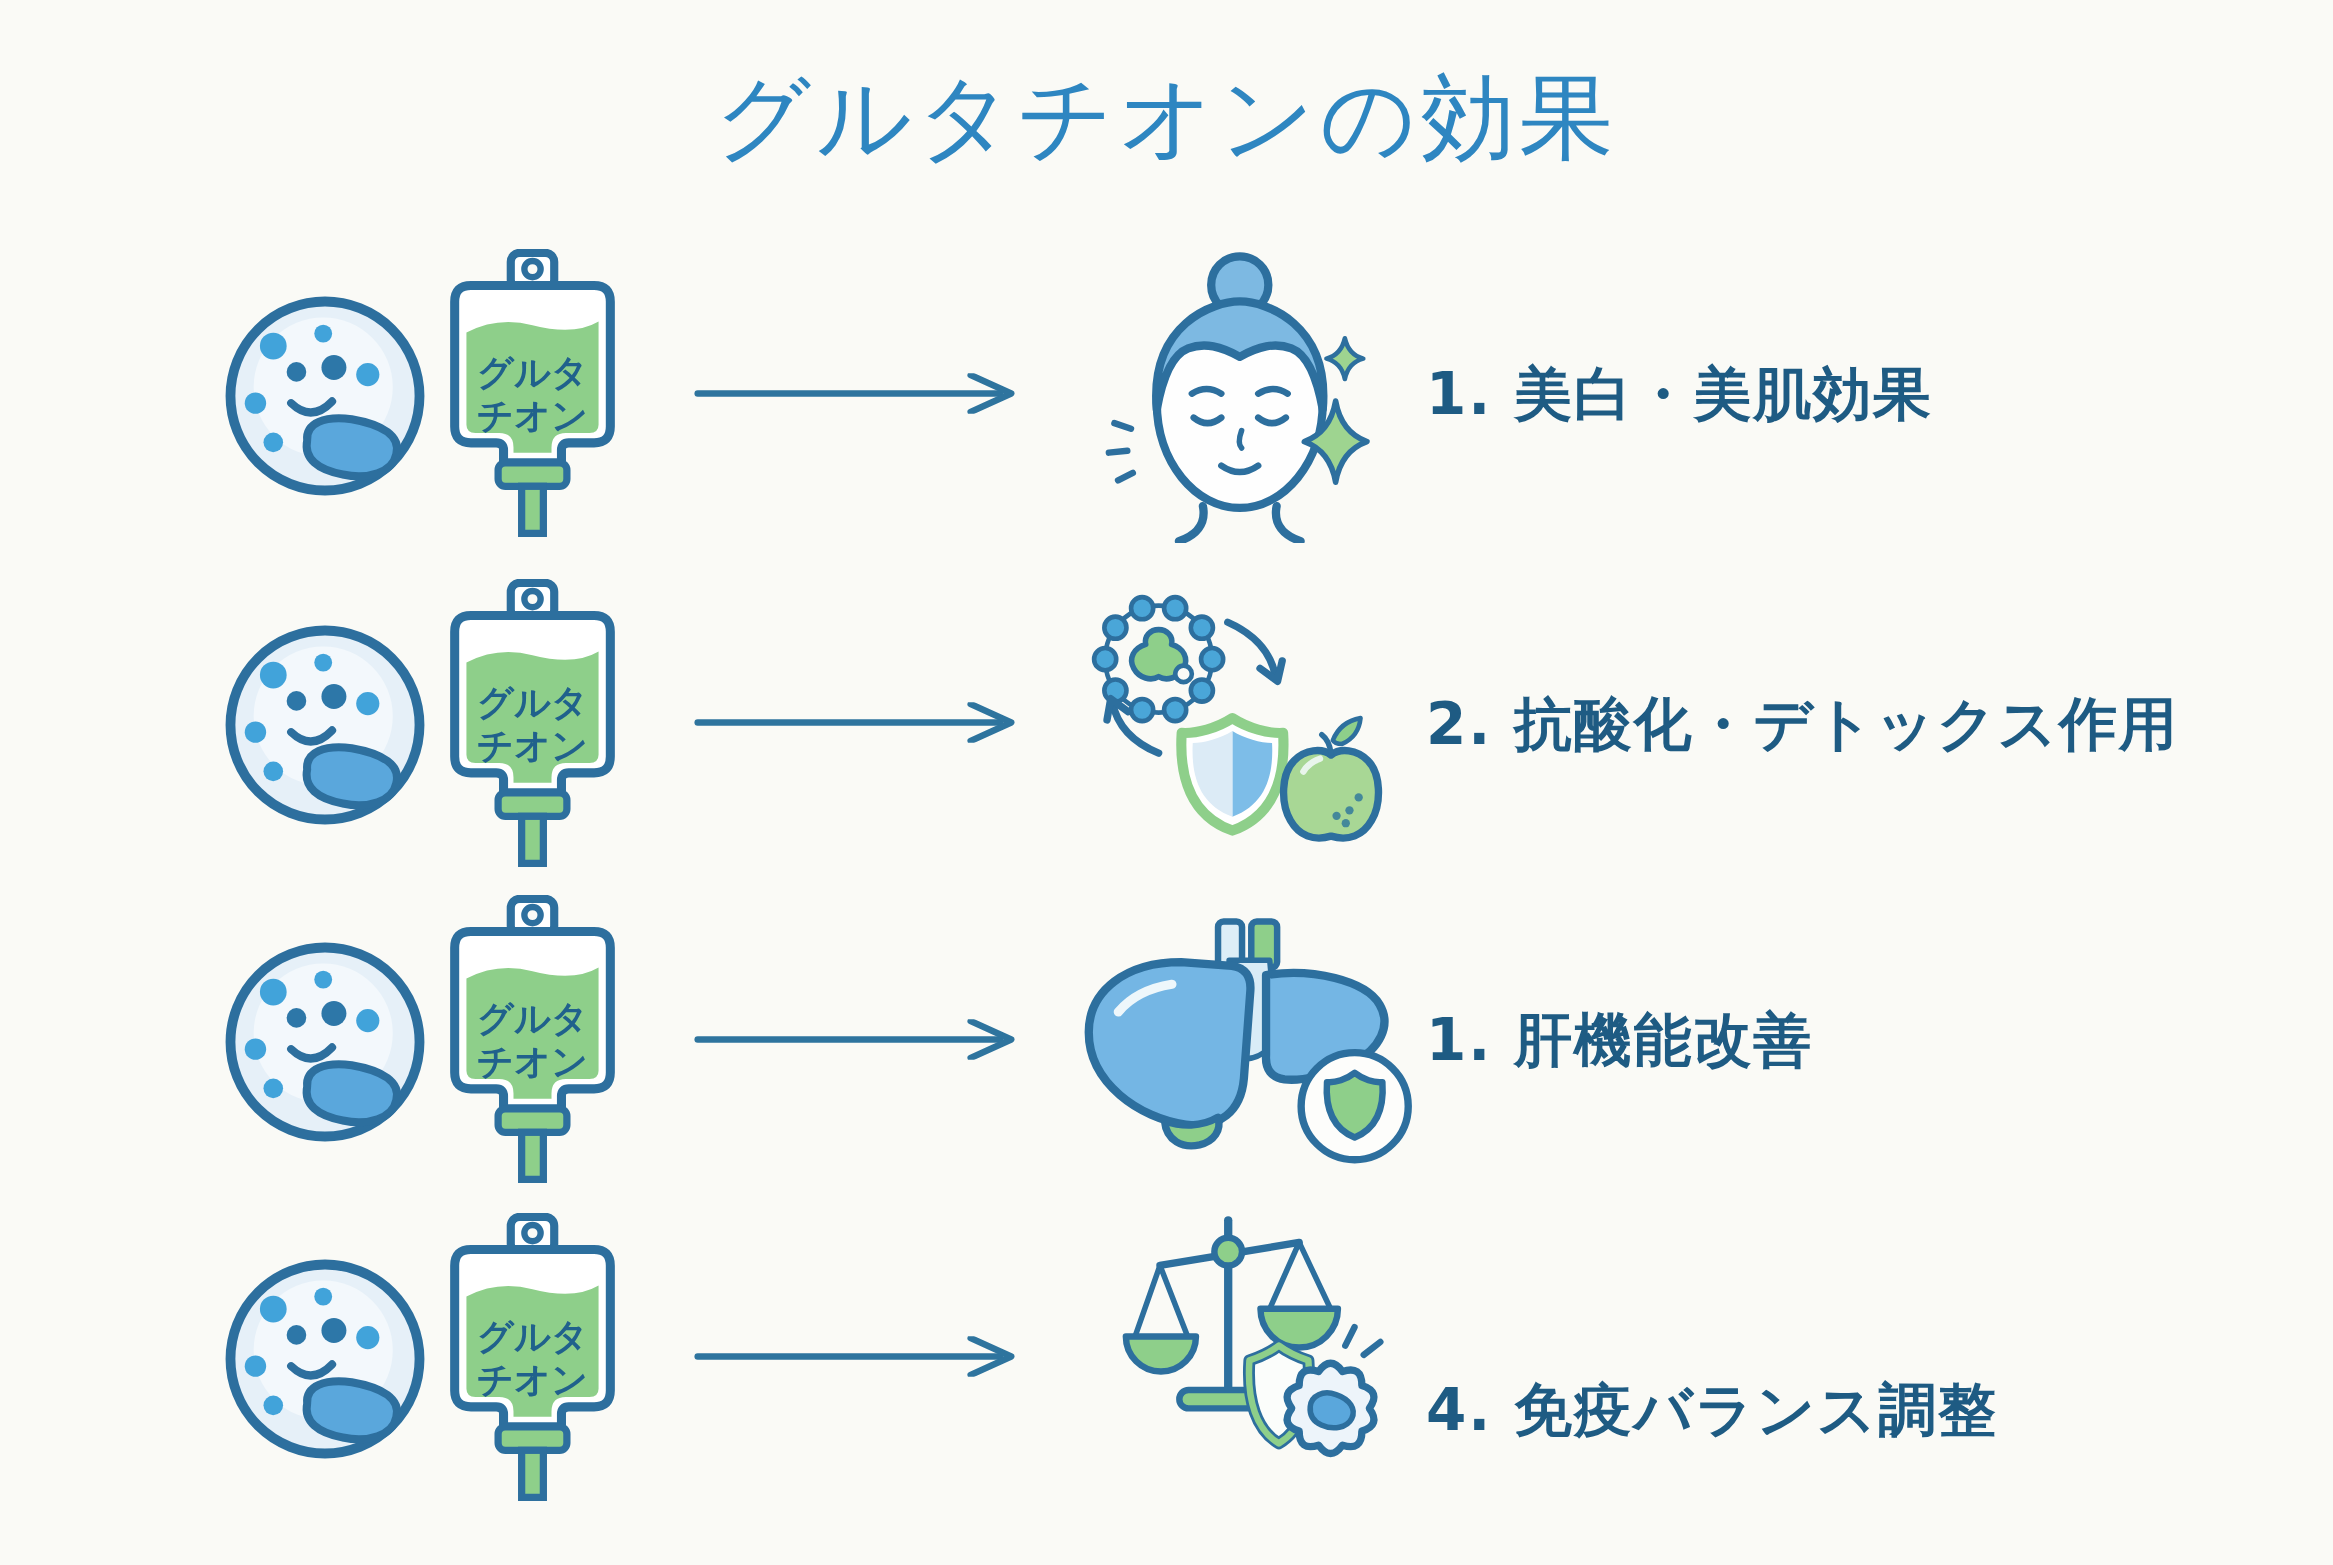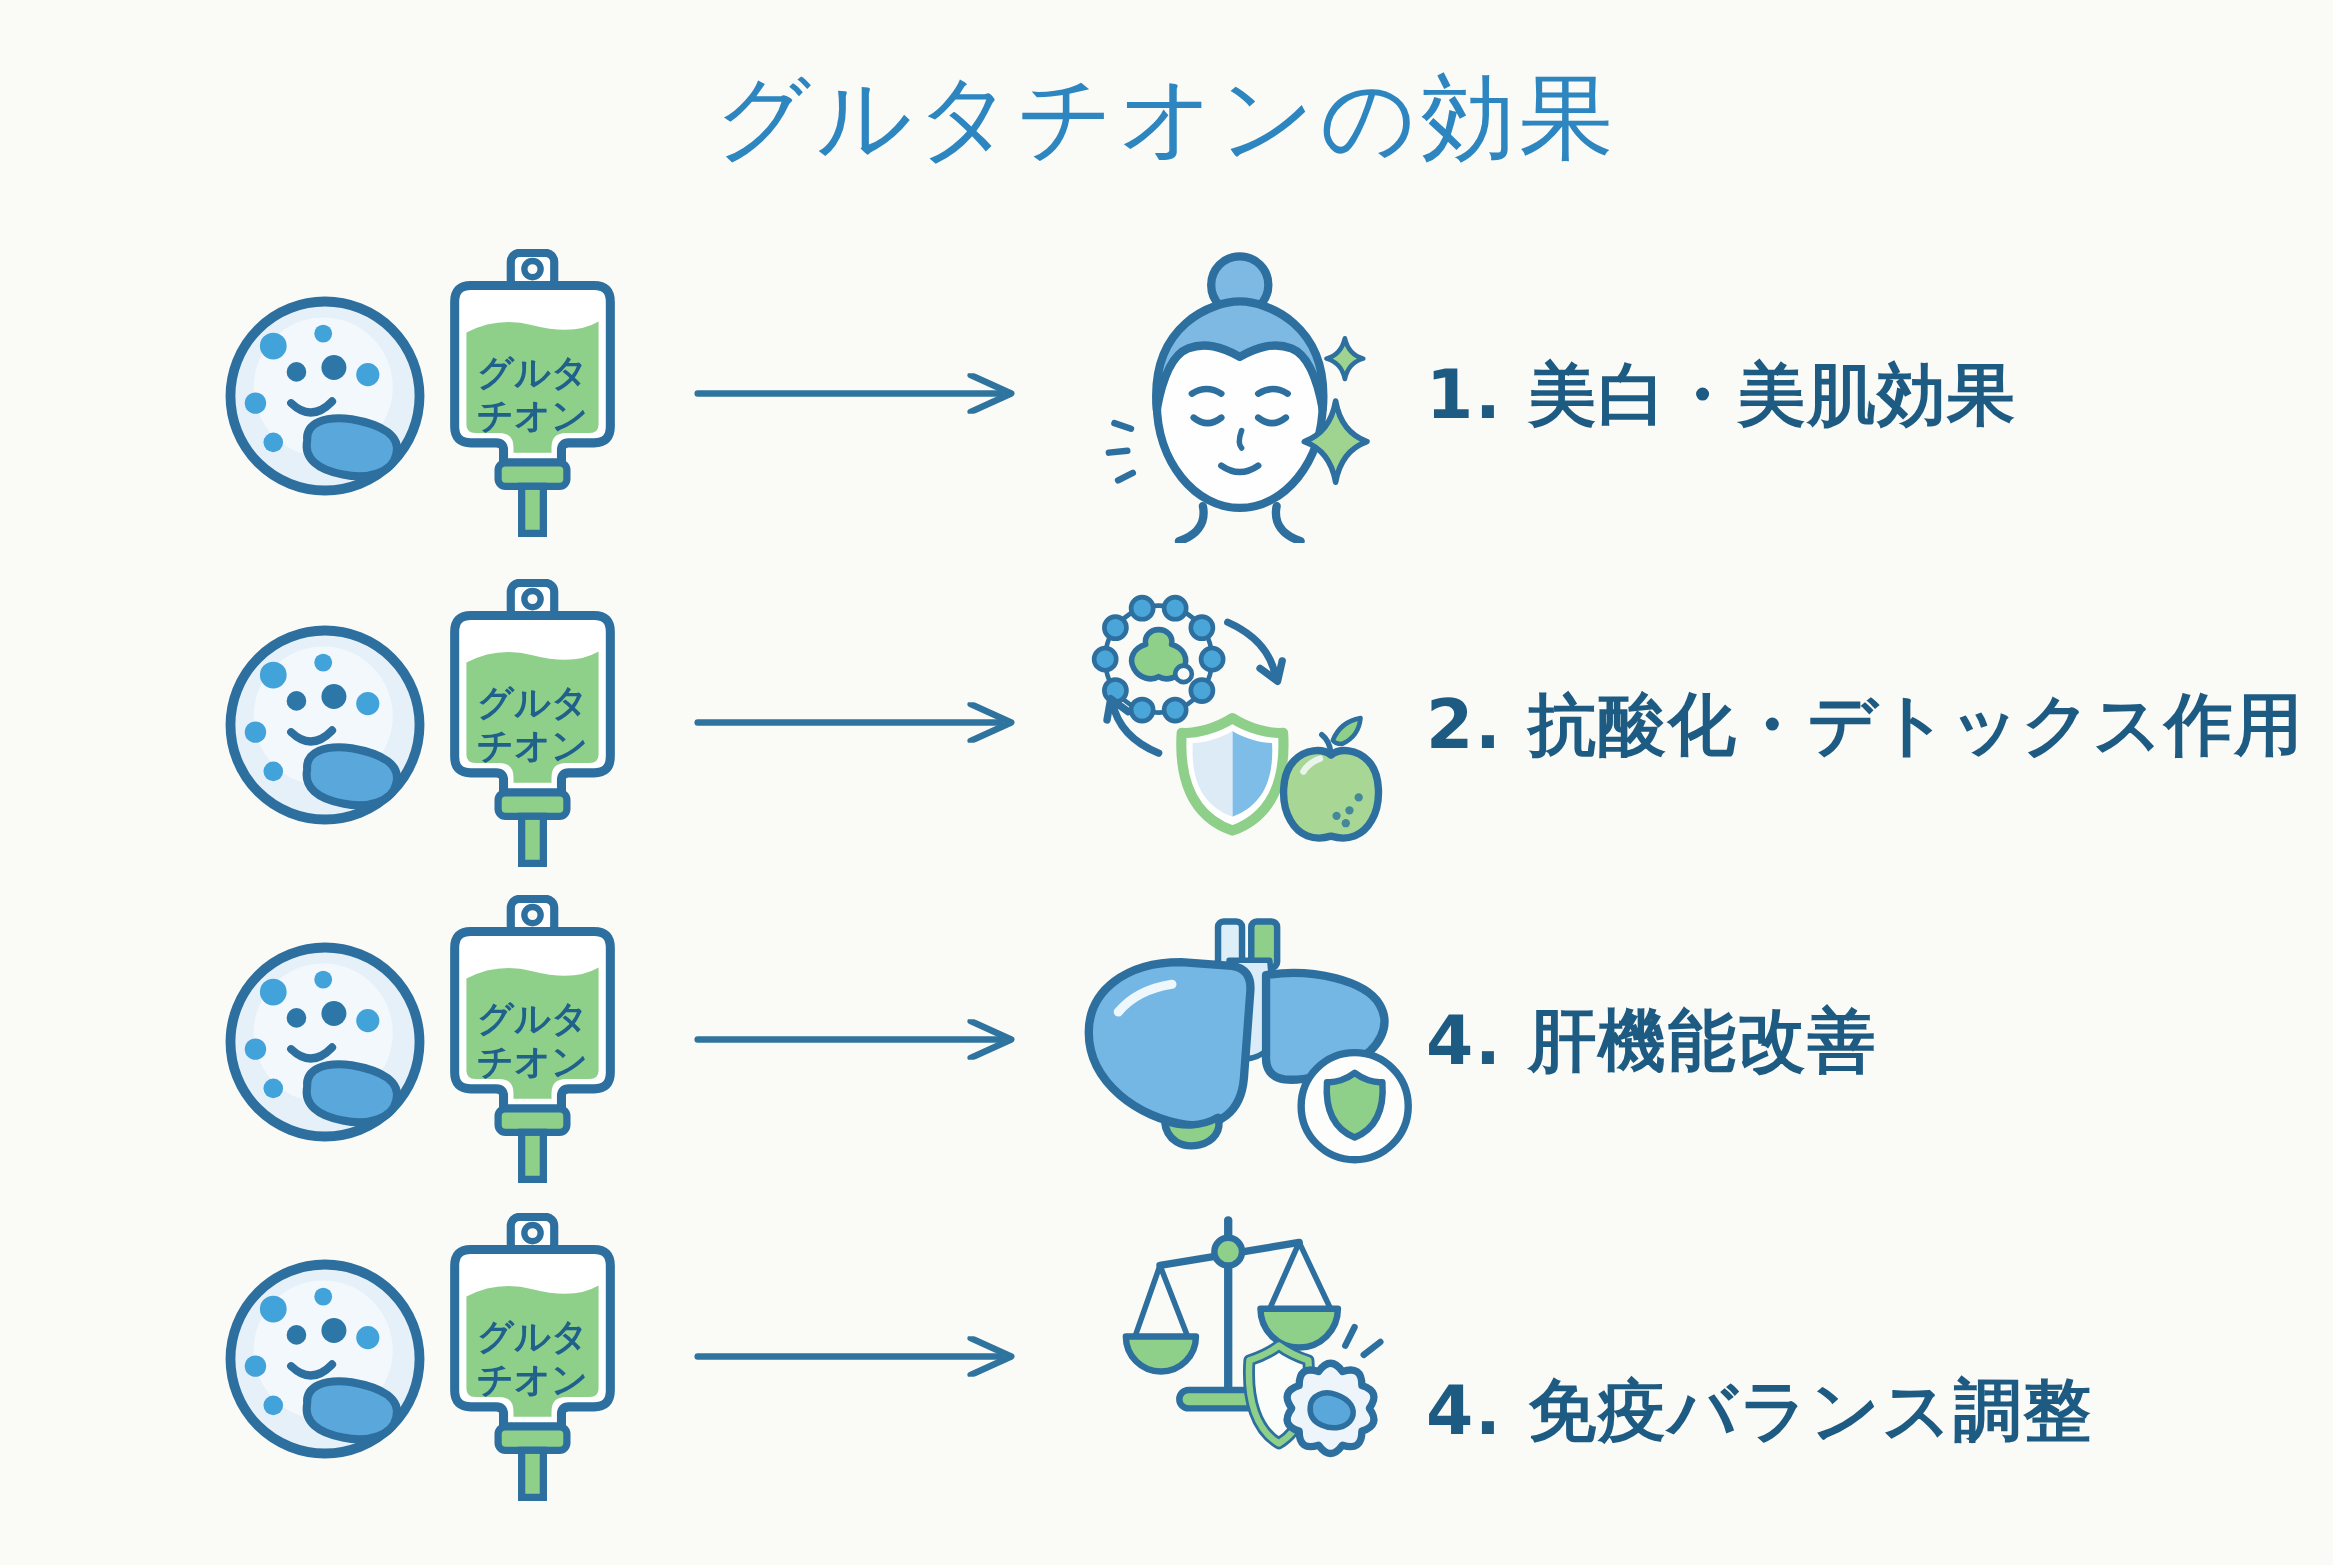--- a/index.html
+++ b/index.html
@@ -17,21 +17,21 @@
   .abs{position:absolute;}
   .cell-slot{left:218px;width:214px;height:214px;}
   .bag-slot{left:442px;width:181px;height:290px;}
   .arrow-slot{left:694px;width:332px;height:41px;}
   .icon-slot{
     left:1052px;width:369px;height:314px;
     display:flex;align-items:center;justify-content:center;
   }
   .label-slot{
     left:1426px;height:102px;display:flex;align-items:center;
-    font-size:68px;font-weight:bold;color:#1e5b83;
+    font-size:58px;font-weight:bold;color:#1e5b83;
     white-space:nowrap;letter-spacing:1.8px;
   }
   svg{display:block;}
   .defs{position:absolute;width:0;height:0;overflow:hidden;}
   .bag-text{
     font-family:"DejaVu Sans","Liberation Sans",sans-serif;
     font-weight:bold;font-size:40px;fill:#20618c;
   }
 </style>
 </head>
@@ -186,21 +186,21 @@
         <rect x="206" y="20" width="28" height="50" rx="6" fill="#8ecf8a" stroke="#2d6f9e" stroke-width="7"></rect>
         <path d="M 182 62 L 226 62 L 234 150 Q 205 180 182 162 Z" fill="#d9ecf7" stroke="#2d6f9e" stroke-width="6" stroke-linejoin="round"></path>
         <path d="M 30 140 C 30 95 70 64 130 64 L 185 68 C 200 70 206 80 205 95 L 198 190 C 195 225 172 245 135 240 C 85 233 30 195 30 140 Z" fill="#74b6e4" stroke="#2d6f9e" stroke-width="9" stroke-linejoin="round"></path>
         <path d="M 222 78 C 272 70 330 84 345 110 C 358 132 346 158 315 174 C 290 187 260 193 242 191 C 228 189 221 180 222 165 Z" fill="#74b6e4" stroke="#2d6f9e" stroke-width="9" stroke-linejoin="round"></path>
         <path d="M 62 118 Q 82 94 120 88" fill="none" stroke="#eef7fb" stroke-width="10" stroke-linecap="round"></path>
         <path d="M 112 236 C 114 258 132 266 150 262 C 166 258 174 246 170 232 C 152 243 130 242 112 236 Z" fill="#8ecf8a" stroke="#2d6f9e" stroke-width="8" stroke-linejoin="round"></path>
         <circle cx="318" cy="220" r="58" fill="#fdfdfb" stroke="#2d6f9e" stroke-width="8"></circle>
         <path d="M 318 184 C 327 191 339 195 348 194 C 350 222 342 244 318 254 C 294 244 286 222 288 194 C 297 195 309 191 318 184 Z" fill="#8ecf8a" stroke="#2d6f9e" stroke-width="7" stroke-linejoin="round"></path>
       </svg>
       </span>
-    <span class="abs label-slot" style="top:990px">4. 肝機能改善</span>
+    <span class="abs label-slot" style="top:990px">1. 肝機能改善</span>
   </div>
 
   <div>
     <span class="abs cell-slot" style="top:1252px">
       <svg width="214" height="214" viewBox="0 0 232 232">
           <use href="#sym-cell"></use>
         </svg>
       </span>
     <span class="abs bag-slot" style="top:1213px">
       <svg width="181" height="290" viewBox="0 0 196 314">

